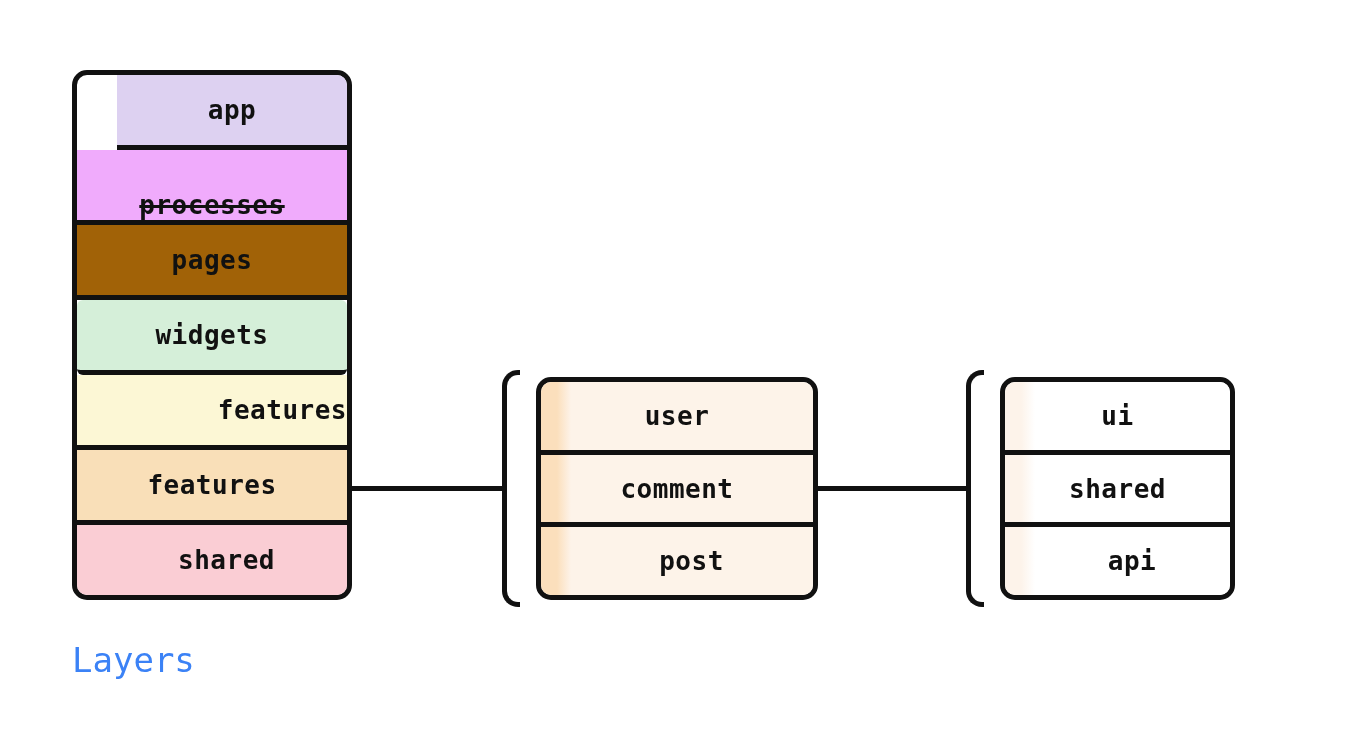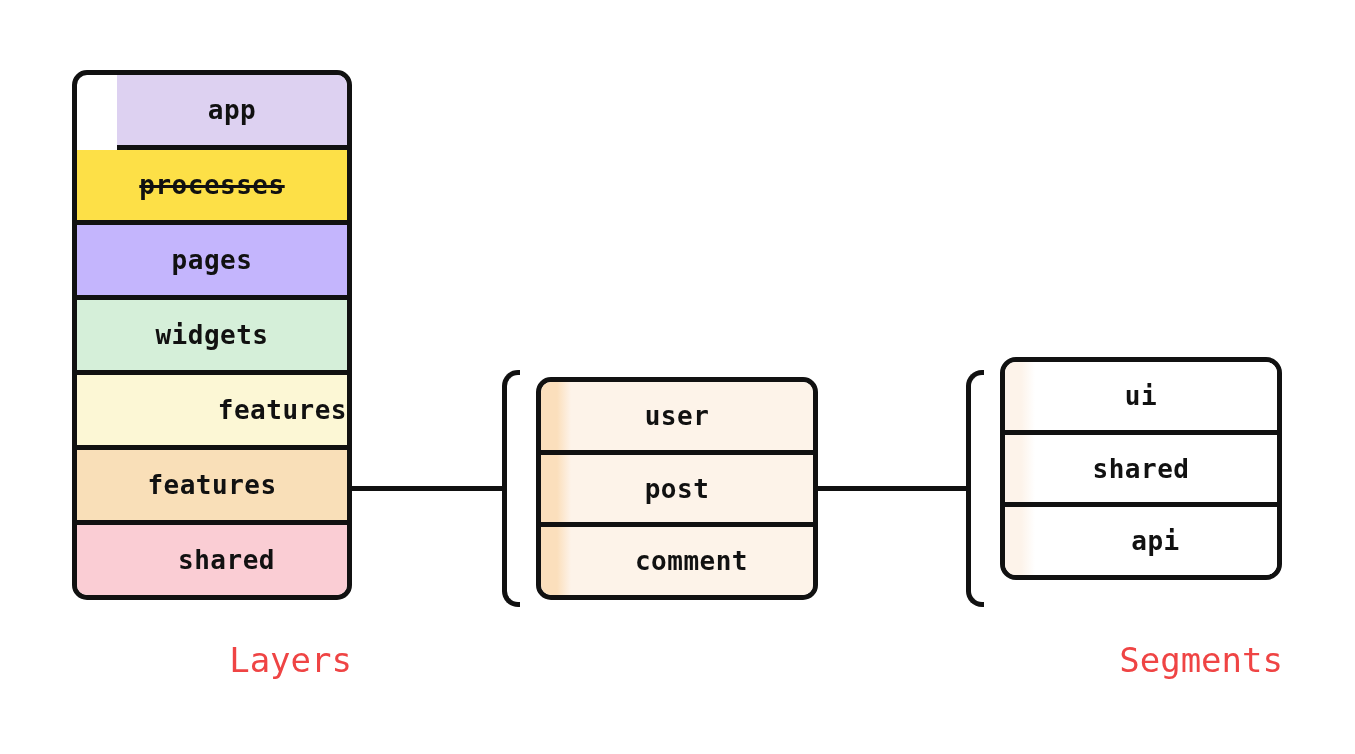--- a/index.html
+++ b/index.html
@@ -16,21 +16,21 @@
     position: absolute;
     border: 5px solid #111111;
     border-radius: 15px;
     overflow: hidden;
     display: flex;
     flex-direction: column;
     background: #ffffff;
   }
   .box-layers   { left: 72px;   top: 70px;  width: 280px; height: 530px; }
   .box-slices   { left: 536px;  top: 377px; width: 282px; height: 223px; }
-  .box-segments { left: 1000px; top: 357px; width: 282px; height: 223px; border-radius: 16px; }
+  .box-segments { left: 1000px; top: 377px; width: 235px; height: 223px; }
 
   .row {
     flex: 1 1 0;
     display: flex;
     align-items: center;
     justify-content: center;
     border-bottom: 5px solid #111111;
     font-size: 26px;
     font-weight: bold;
     letter-spacing: 0.5px;
@@ -63,45 +63,45 @@
     border-right: none;
     border-radius: 16px 0 0 16px;
     background: transparent;
   }
   .bracket-1 { left: 502px; }
   .bracket-2 { left: 966px; }
 
   .caption {
     position: absolute;
     top: 640px;
-    text-align: right;
+    text-align: left;
     font-size: 34px;
     font-weight: 400;
-    color: #ef4444;
+    color: #3b82f6;
   }
   .caption-layers   { left: 72px;   width: 280px; }
   .caption-slices   { left: 536px;  width: 282px; }
   .caption-segments { left: 1000px; width: 283px; }
 </style>
 </head>
 <body>
 
 <div class="canvas">
 
   <div class="box box-layers">
     <div class="row" style="background-color: rgb(221, 209, 241); margin-left: 40px;">
       <span>app</span>
     </div>
-    <div class="row" style="background-color: #fde047;">
+    <div class="row" style="background-color: #f0abfc; align-items: flex-end;">
       <span class="strike">processes</span>
     </div>
-    <div class="row" style="background-color: #c4b5fd; align-items: center;">
+    <div class="row" style="background-color: #a16207; align-items: center;">
       <span>pages</span>
     </div>
-    <div class="row" style="background-color: rgb(213, 239, 217);">
+    <div class="row" style="background-color: rgb(213, 239, 217); border-radius: 6px;">
       <span>widgets</span>
     </div>
     <div class="row" style="background-color: rgb(252, 247, 213); justify-content: flex-end;">
       <span>features</span>
     </div>
     <div class="row" style="background-color: rgb(249, 223, 184);">
       <span>features</span>
     </div>
     <div class="row" style="background-color: rgb(250, 205, 212);">
       <span>shared</span>
@@ -109,38 +109,37 @@
   </div>
 
   <div class="connector connector-1"></div>
   <div class="bracket bracket-1"></div>
 
   <div class="box box-slices striped" style="--stripe: #fbdfbc; --bg: #fdf3e9;">
     <div class="row">
       <span>user</span>
     </div>
     <div class="row">
-      <span>post</span>
+      <span>comment</span>
     </div>
     <div class="row">
-      <span>comment</span>
+      <span>post</span>
     </div>
   </div>
 
   <div class="connector connector-2"></div>
   <div class="bracket bracket-2"></div>
 
   <div class="box box-segments striped" style="--stripe: #fdf3ea; --bg: #ffffff;">
     <div class="row">
       <span>ui</span>
     </div>
     <div class="row">
       <span>shared</span>
     </div>
     <div class="row">
       <span>api</span>
     </div>
   </div>
 
   <div class="caption caption-layers">Layers</div>
-  <div class="caption caption-segments">Segments</div>
 
 </div>
 
 </body></html>

